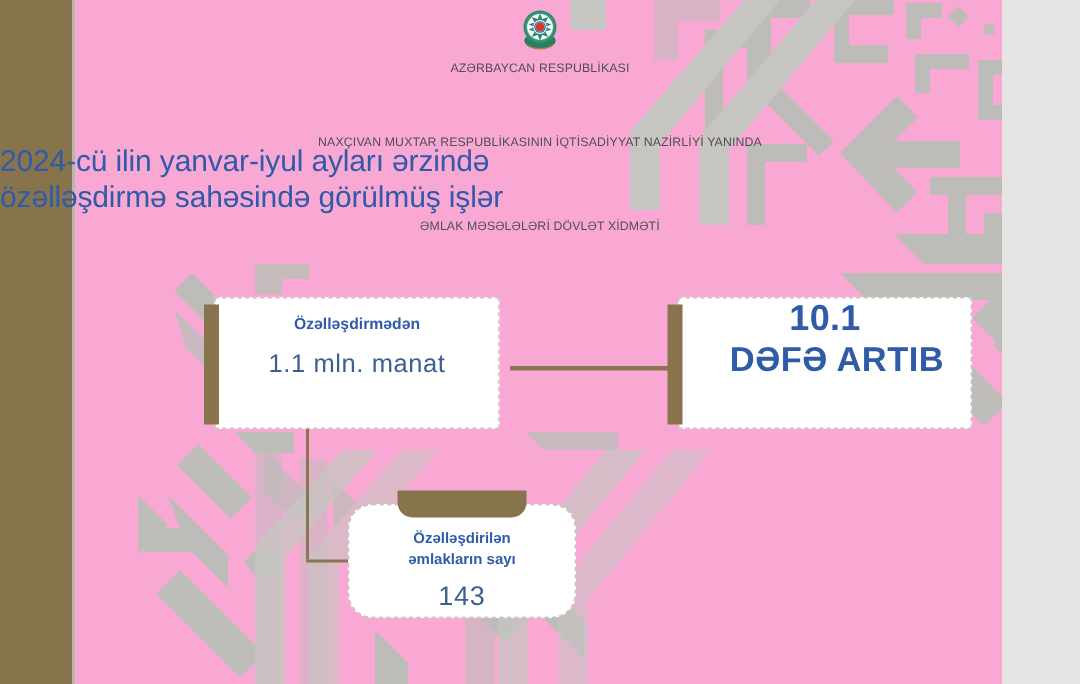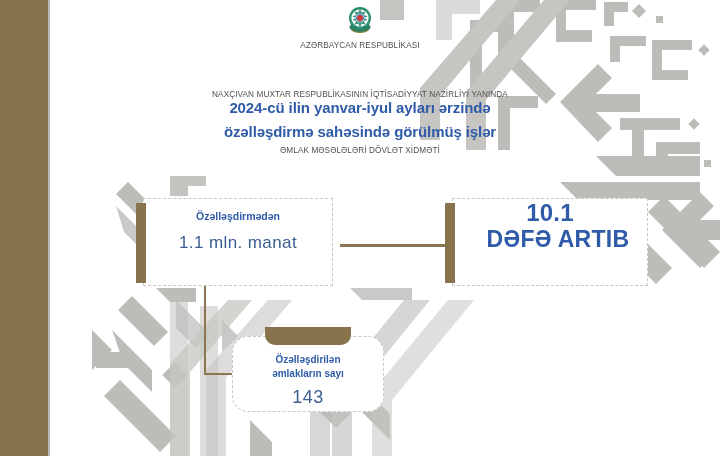--- a/index.html
+++ b/index.html
@@ -5,22 +5,22 @@
   * { margin:0; padding:0; box-sizing:border-box; }
   html,body { width:720px; height:456px; }
   body {
     font-family:"Liberation Sans", sans-serif;
     background:#e5e4e2;
     overflow:hidden;
     position:relative;
   }
   #stage {
     position:absolute; inset:0;
-    width:720px; height:456px;
-    background:#ffffff;
+    width:668px; height:456px;
+    background:#f9a8d4;
     overflow:hidden;
   }
   
   .deco { position:absolute; inset:0; pointer-events:none; }
   .deco svg { display:block; width:720px; height:456px; }
 
   
   #left-bar {
     position:absolute; left:0; top:0;
     width:48px; height:456px;
@@ -47,24 +47,24 @@
     letter-spacing:0.1px;
     line-height:12px;
     white-space:nowrap;
   }
   .org-line.l1 { font-size:8.2px; }
   .org-line.l2 { font-size:8.2px;margin-top:37px; }
   .org-line.l3 { font-size:8.2px;margin-top:44px; }
 
   #title {
     position:absolute; left:0; top:96px; width:720px;
-    text-align:center;
-    color:#2f5ba8;
-    font-size:15px;
-    font-weight:bold;
+    text-align:left;
+    color:#2f5ba8;
+    font-size:20px;
+    font-weight:normal;
     line-height:24px;
     letter-spacing:-0.1px;
     z-index:6;
   }
 
   
   #conn-h {
     position:absolute; left:340px; top:244px;
     width:110px; height:3px;
     background:#8a7752;

